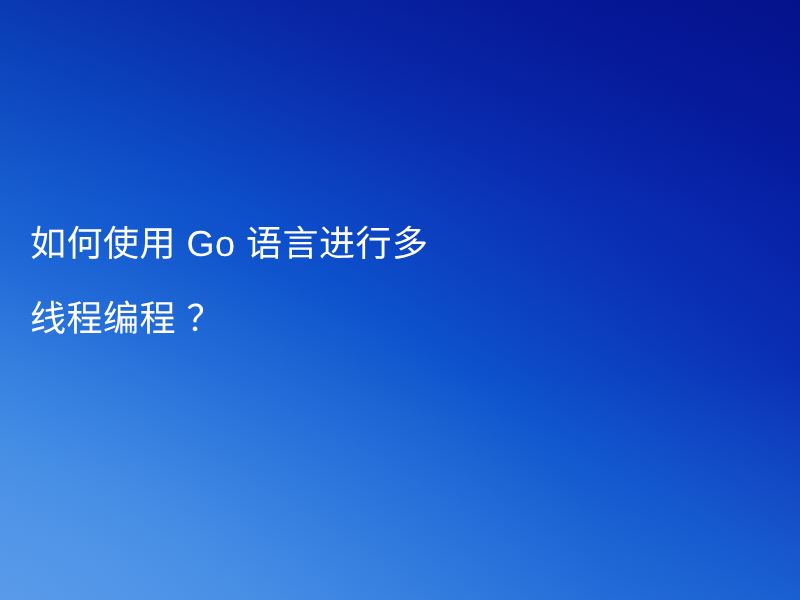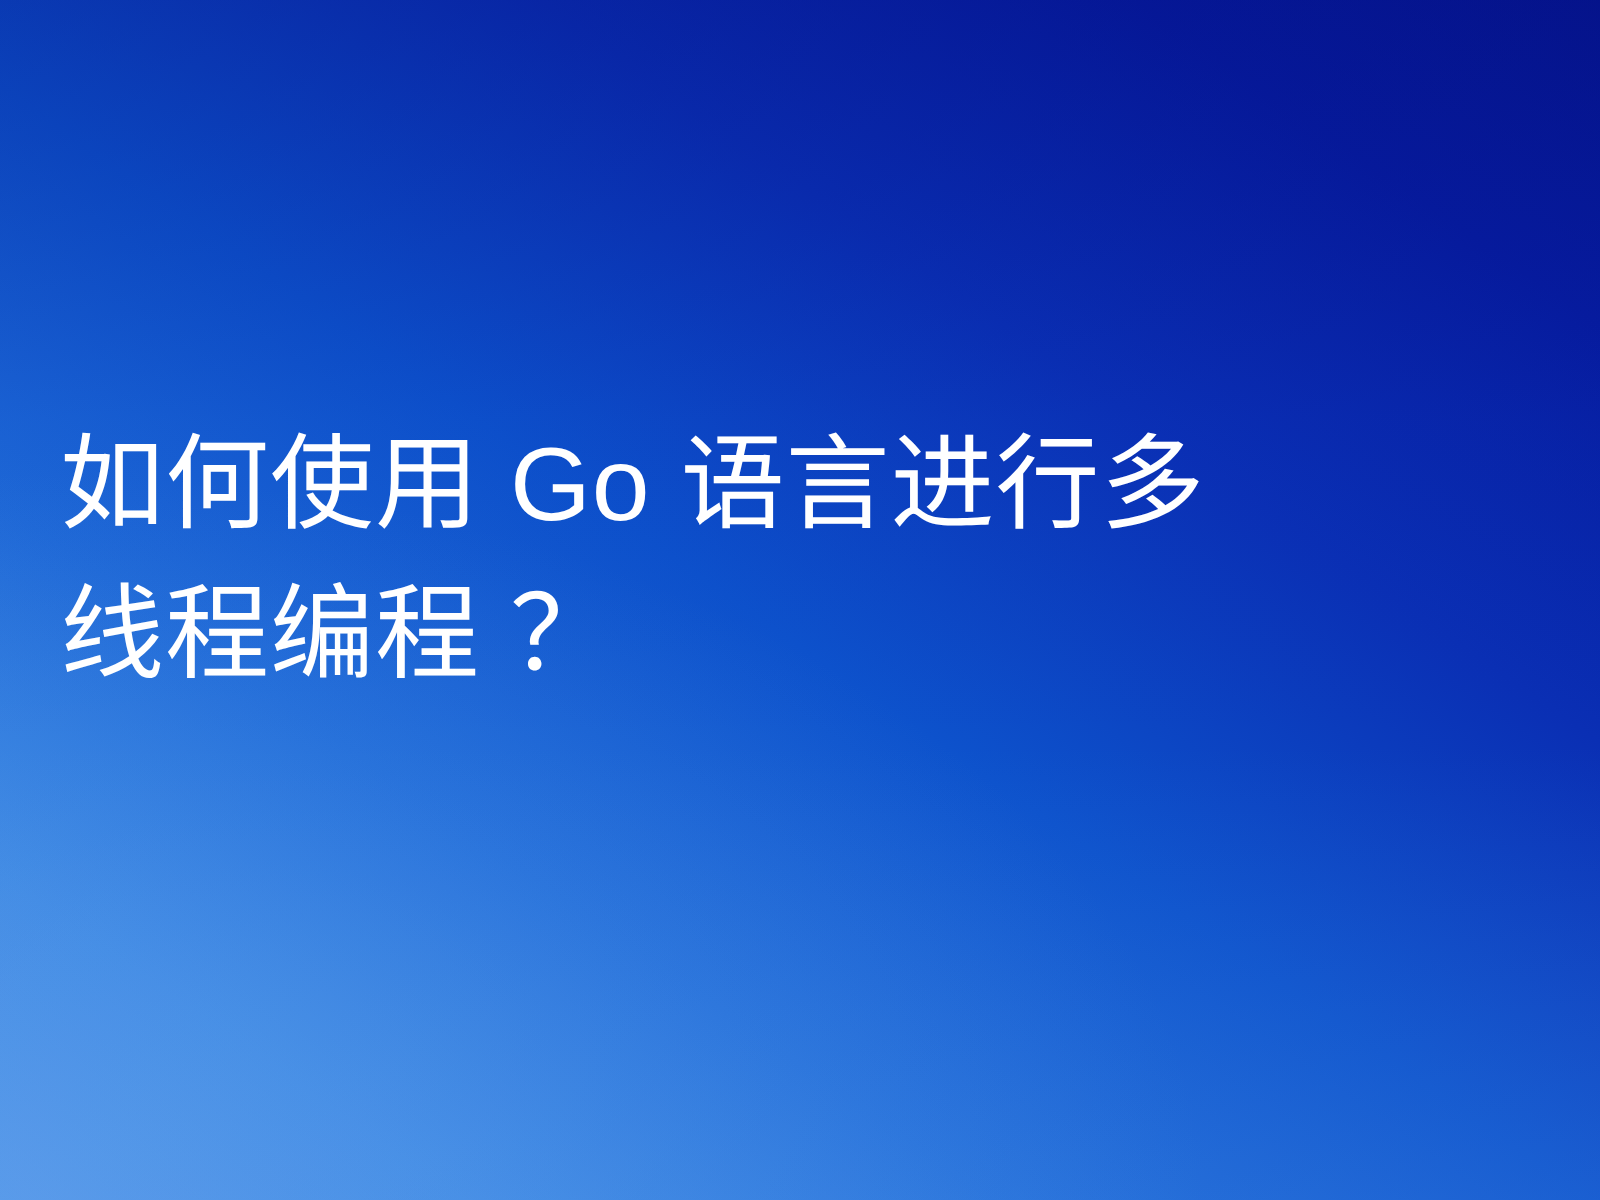--- a/index.html
+++ b/index.html
@@ -66,21 +66,21 @@
   }
 
   .headline {
     position: absolute;
     left: 30px;
     top: 206px;
     width: 720px;
     margin: 0;
     color: #ffffff;
     font-family: "Liberation Sans", "DejaVu Sans", sans-serif;
-    font-size: 52px;
+    font-size: 36px;
     font-weight: 400;
     line-height: 75px;
     letter-spacing: 0.5px;
     white-space: pre-line;
     text-rendering: geometricPrecision;
   }
 </style>
 </head>
 <body>
 

